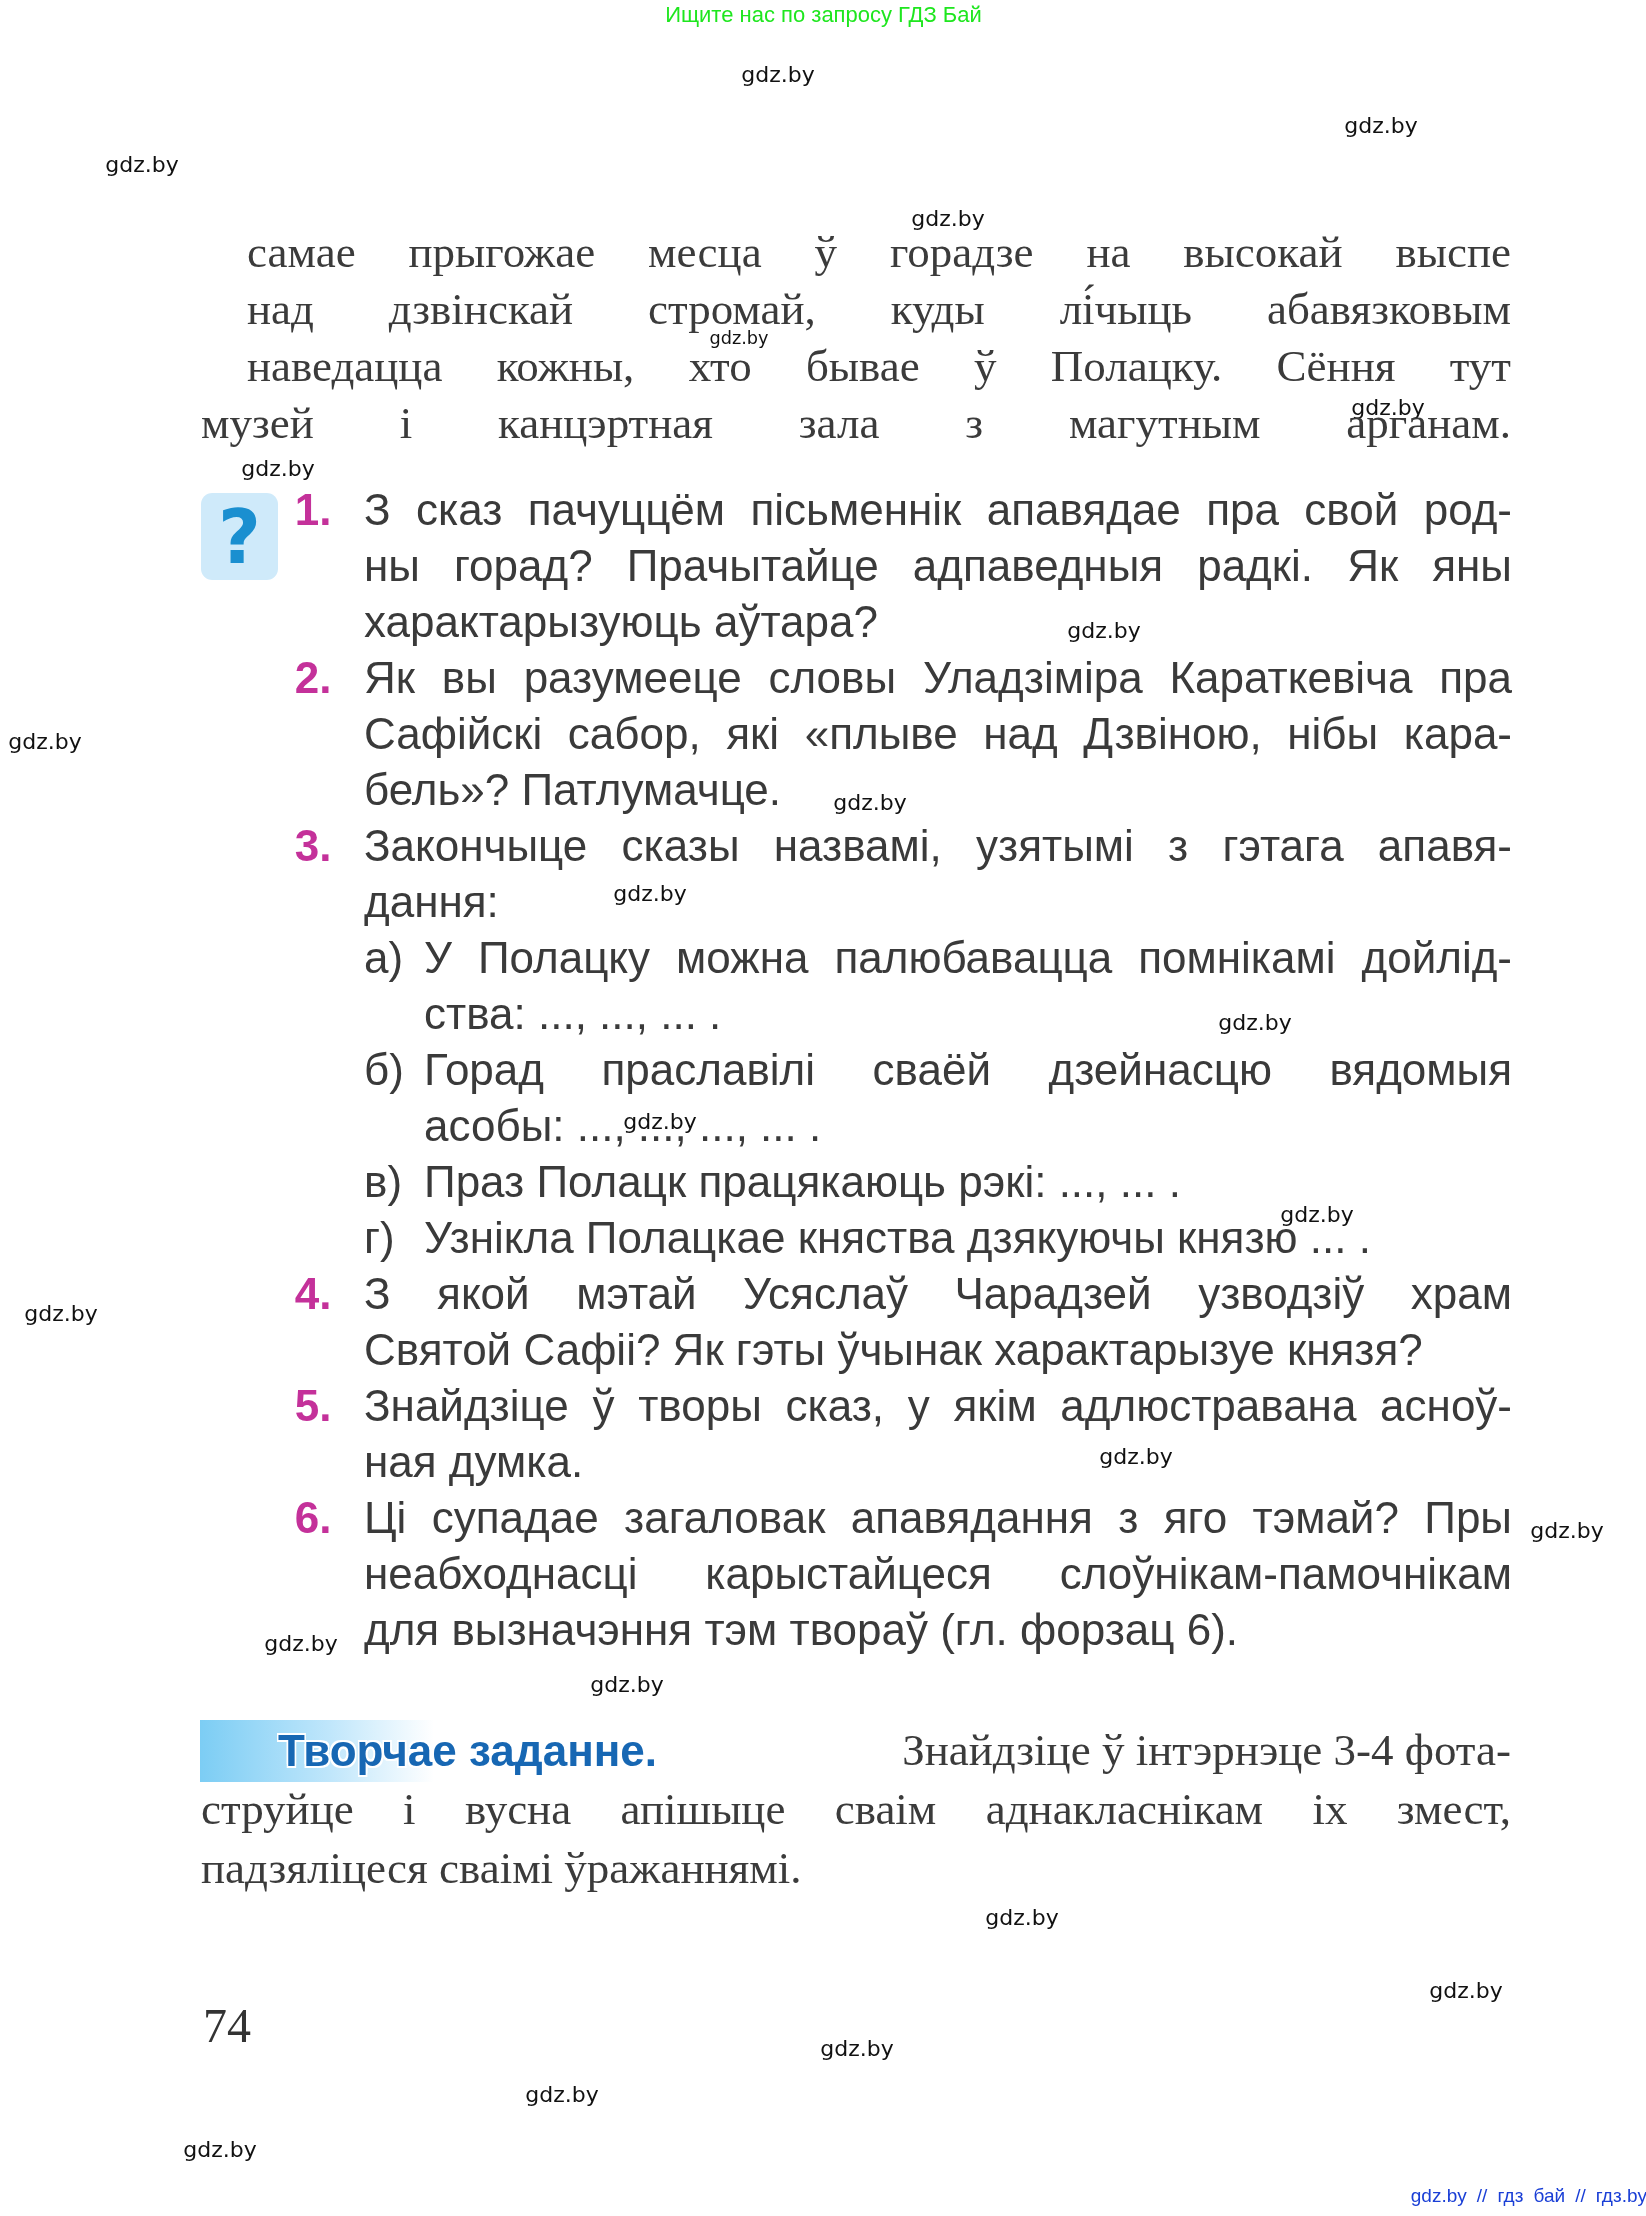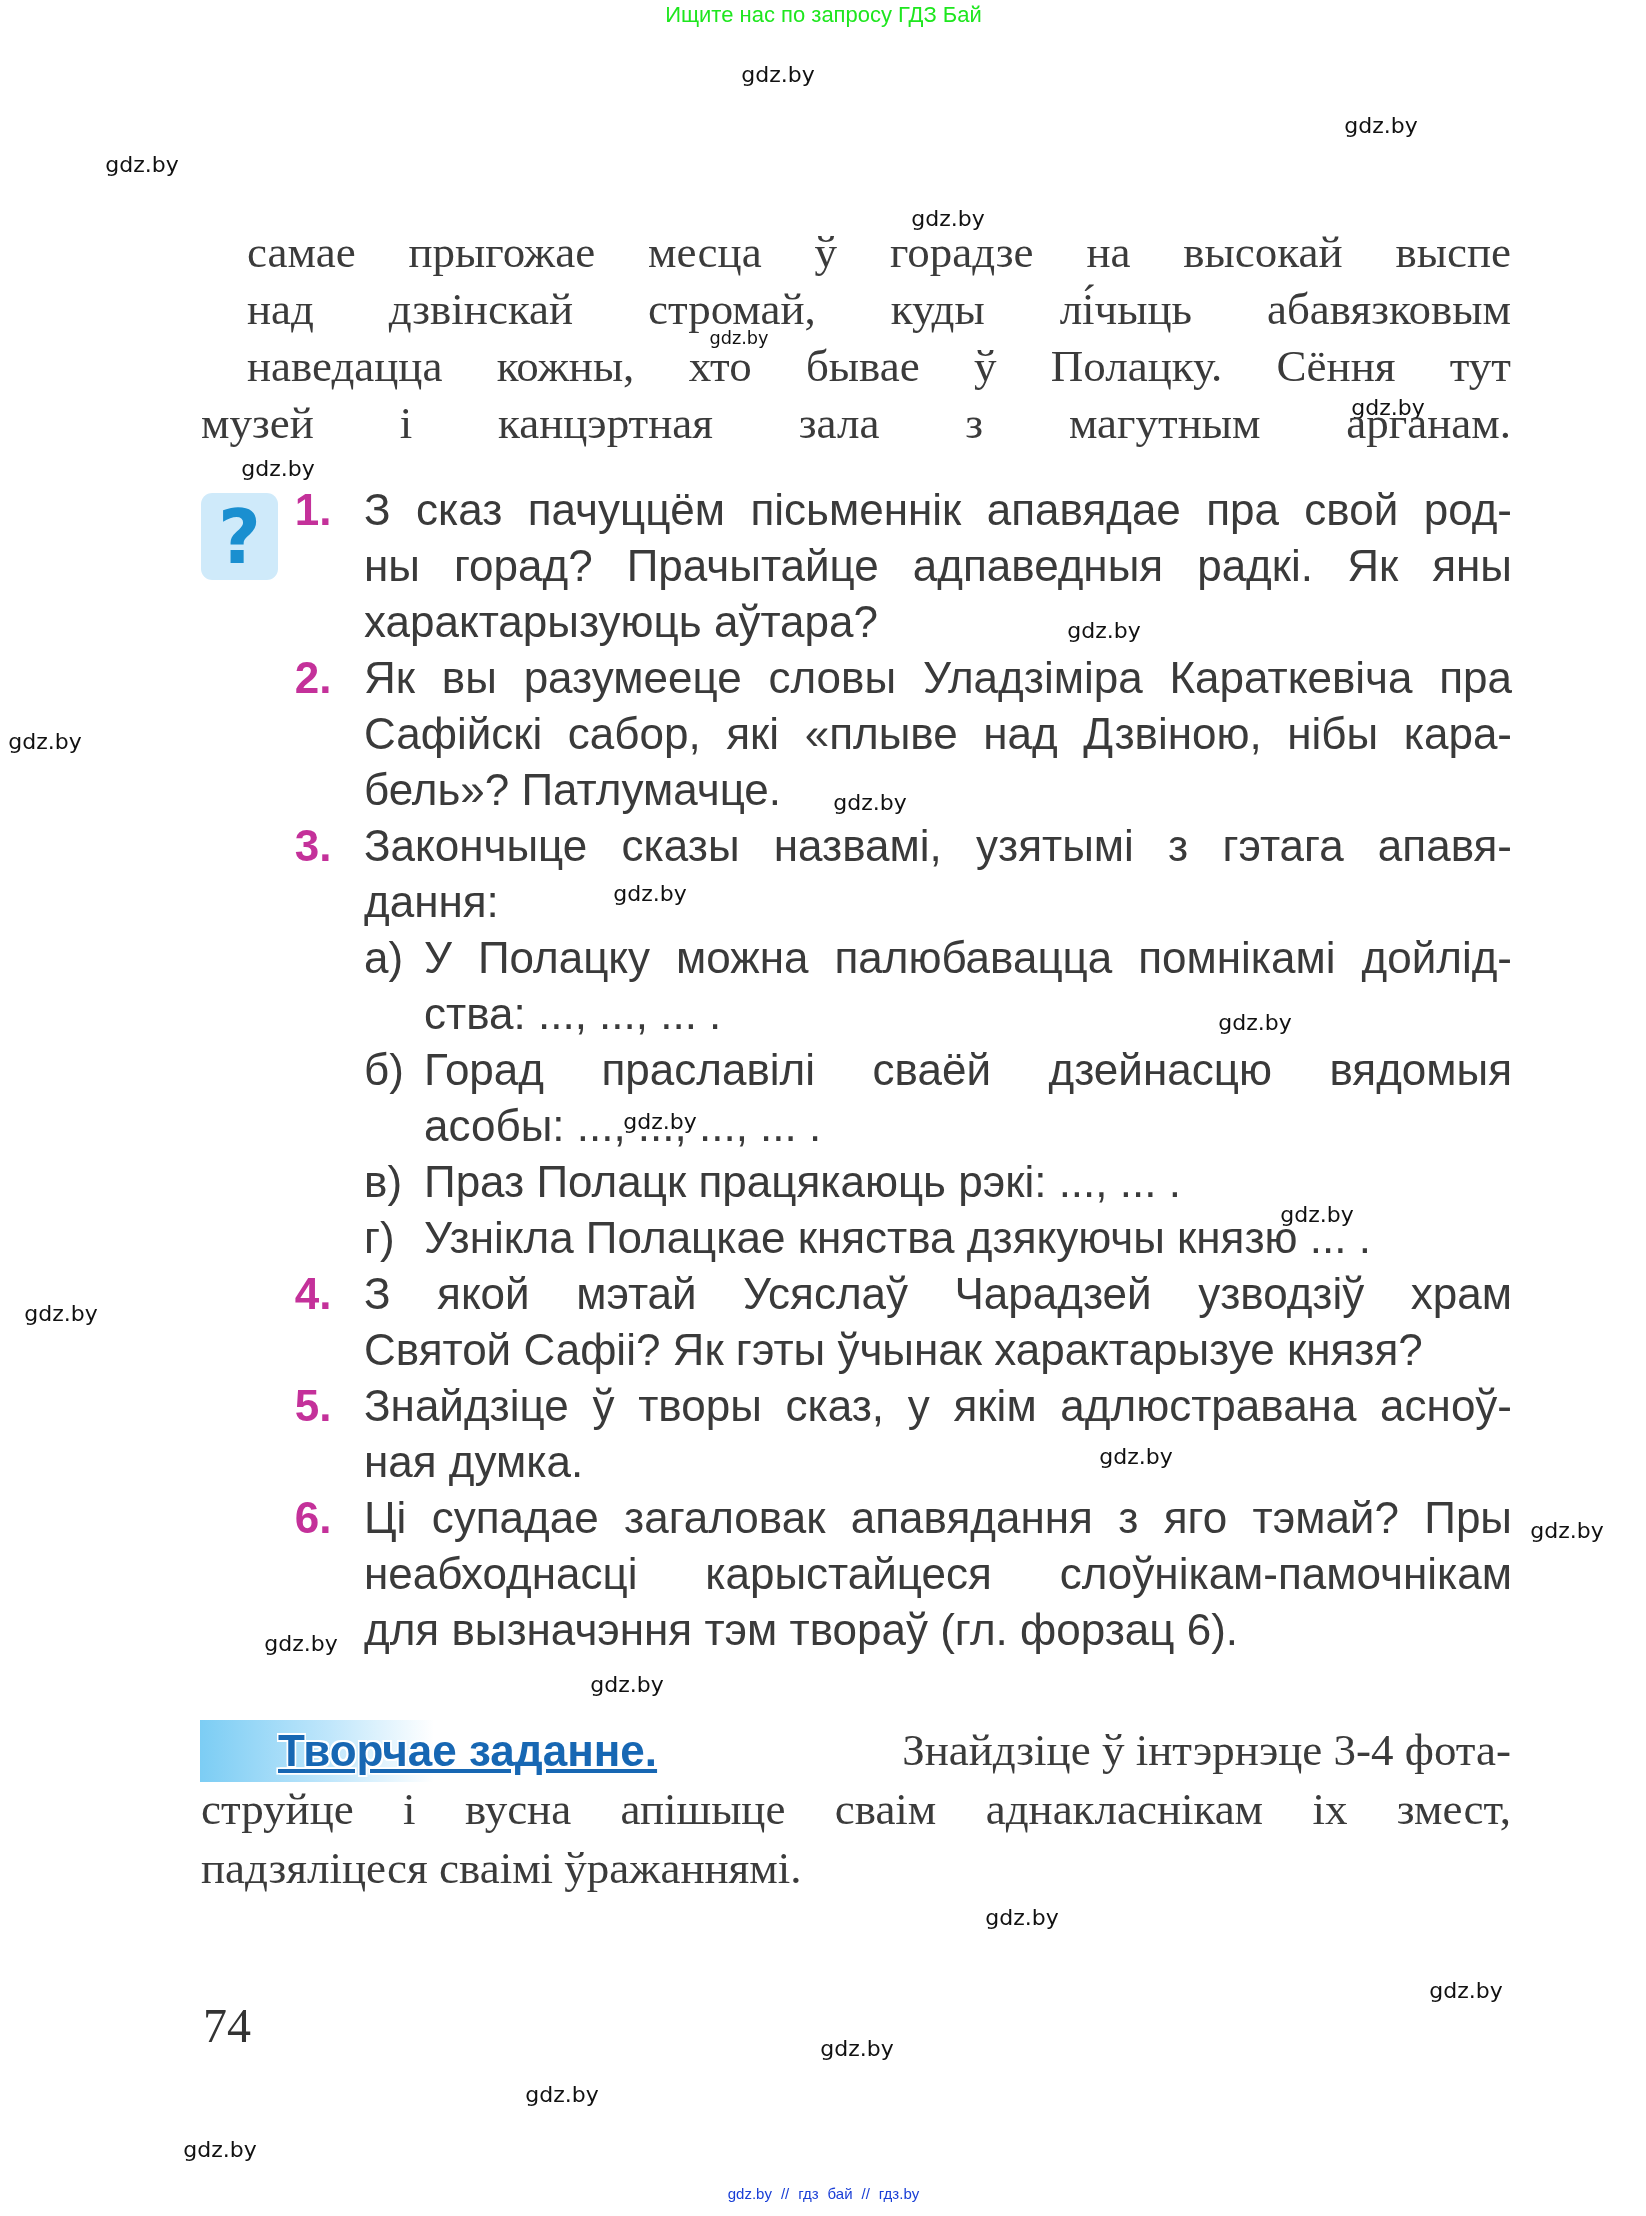--- a/index.html
+++ b/index.html
@@ -2,22 +2,22 @@
 <html style="font-size:13px"><head>
 <meta charset="utf-8">
 <style>
   html, body { margin: 0; padding: 0; background: #ffffff; }
   body { width: 1647px; height: 2216px; position: relative; overflow: hidden; }
   .top-banner {
     position: absolute; top: 1.6px; left: 0; width: 1647px; text-align: center;
     font-family: "Liberation Sans", sans-serif; font-size: 22px; color: #1ee61e;
   }
   .bottom-banner {
-    position: absolute; top: 2185px; left: 0; width: 1647px; text-align: center;
-    font-family: "Liberation Sans", sans-serif; font-size: 15px; color: #1a3fd6;
+    position: absolute; top: 2185px; left: 0; width: 1647px; text-align: right;
+    font-family: "Liberation Sans", sans-serif; font-size: 19px; color: #1a3fd6;
     word-spacing: 4.8px;
   }
   .wm {
     position: absolute; font-family: "DejaVu Sans", sans-serif; font-size: 22px;
     color: #111111; white-space: nowrap; transform: translate(-50%, -50%);
   }
   .serif-block {
     position: absolute; left: 201px; width: 1310px;
     font-family: "Liberation Serif", serif; font-size: 45px; line-height: 57px;
     color: #3b3b3b; text-align: justify; text-align-last: justify;
@@ -52,21 +52,20 @@
     font-family: "Liberation Serif", serif; font-size: 45px; line-height: 59px; color: #3b3b3b;
   }
   .creative-band {
     position: absolute; left: 200px; top: 1720px; width: 234px; height: 62px;
     background: linear-gradient(to right, #7ccdf4 0%, #bfe6fb 55%, #ffffff 100%);
   }
   .creative-title {
     font-family: "Liberation Sans", sans-serif; font-weight: bold; color: #1767b3;
     font-size: 44px;
     text-shadow: -1.6px -1.6px 0 #fff, 1.6px -1.6px 0 #fff, -1.6px 1.6px 0 #fff, 1.6px 1.6px 0 #fff;
-    text-decoration: underline;
   }
   .page-number {
     position: absolute; left: 203px; top: 1998px;
     font-family: "Liberation Serif", serif; font-size: 48px; color: #333333;
   }
 </style>
 </head>
 <body>
 
 <div class="top-banner">Ищите нас по запросу ГДЗ Бай</div>

